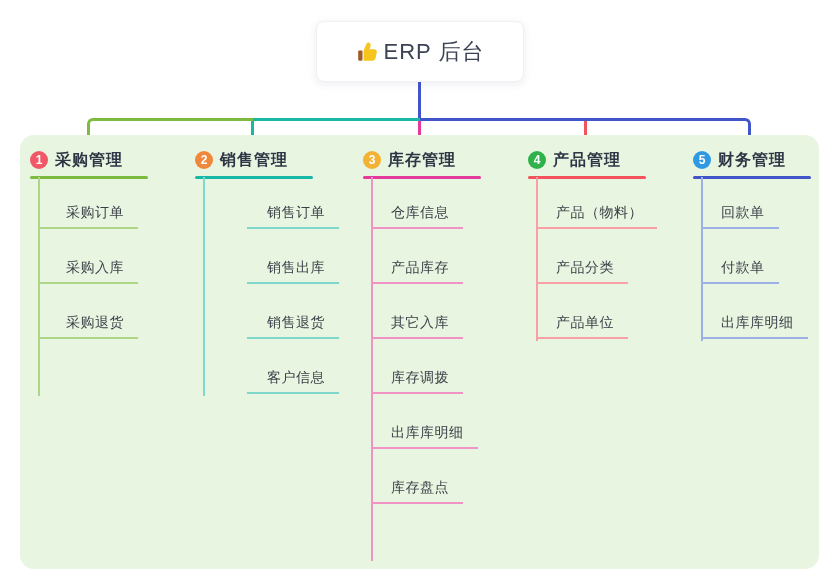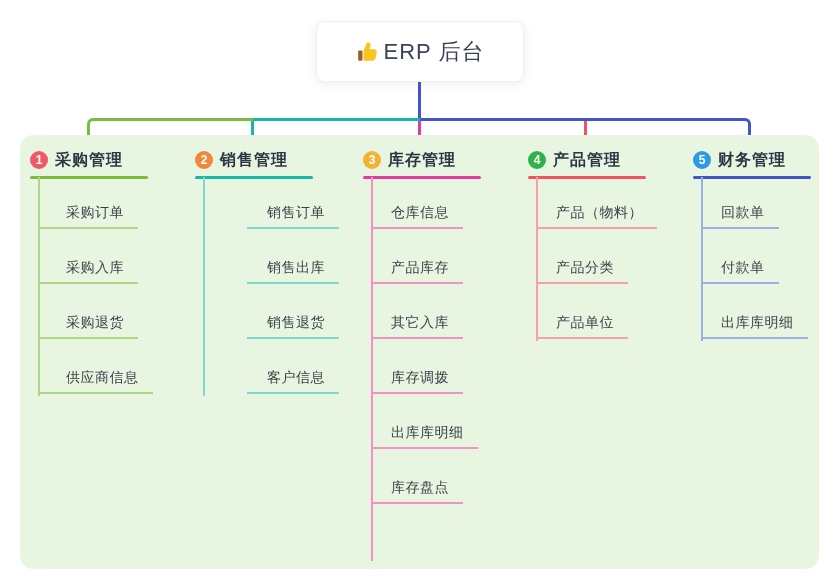--- a/index.html
+++ b/index.html
@@ -105,23 +105,20 @@
     <div class="kids c1k">
       <div class="row">
           <div class="item">采购订单</div>
         </div>
       <div class="row">
           <div class="item">采购入库</div>
         </div>
       <div class="row">
           <div class="item">采购退货</div>
         </div>
-      <div class="row">
-          <div class="item">供应商信息</div>
-        </div>
     </div>
   </div>
 
   <div class="b2">
     <div class="col-head c2x">
       <span class="badge">2</span>
       <span>销售管理</span>
     </div>
     <div class="head-line c2x"></div>
     <div class="spine c2k"></div>

